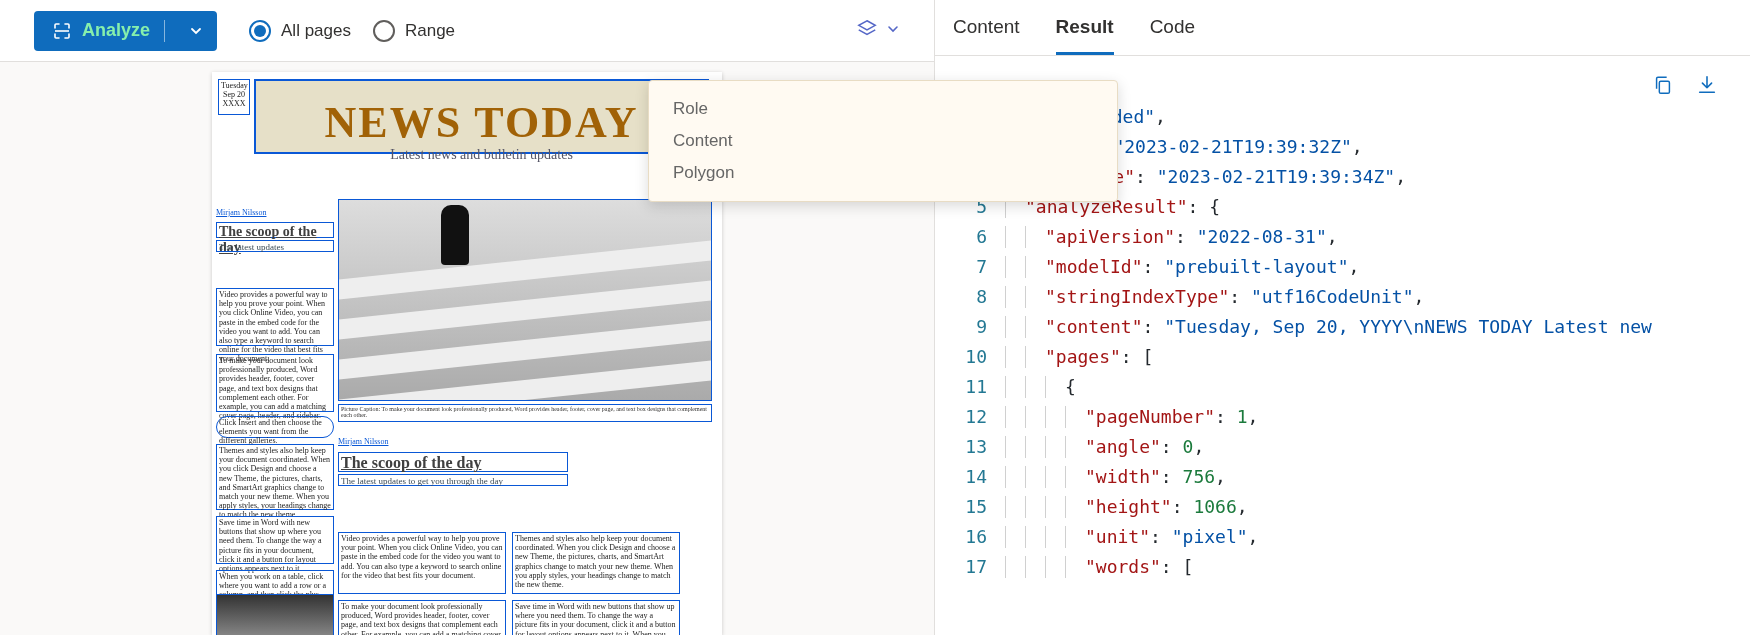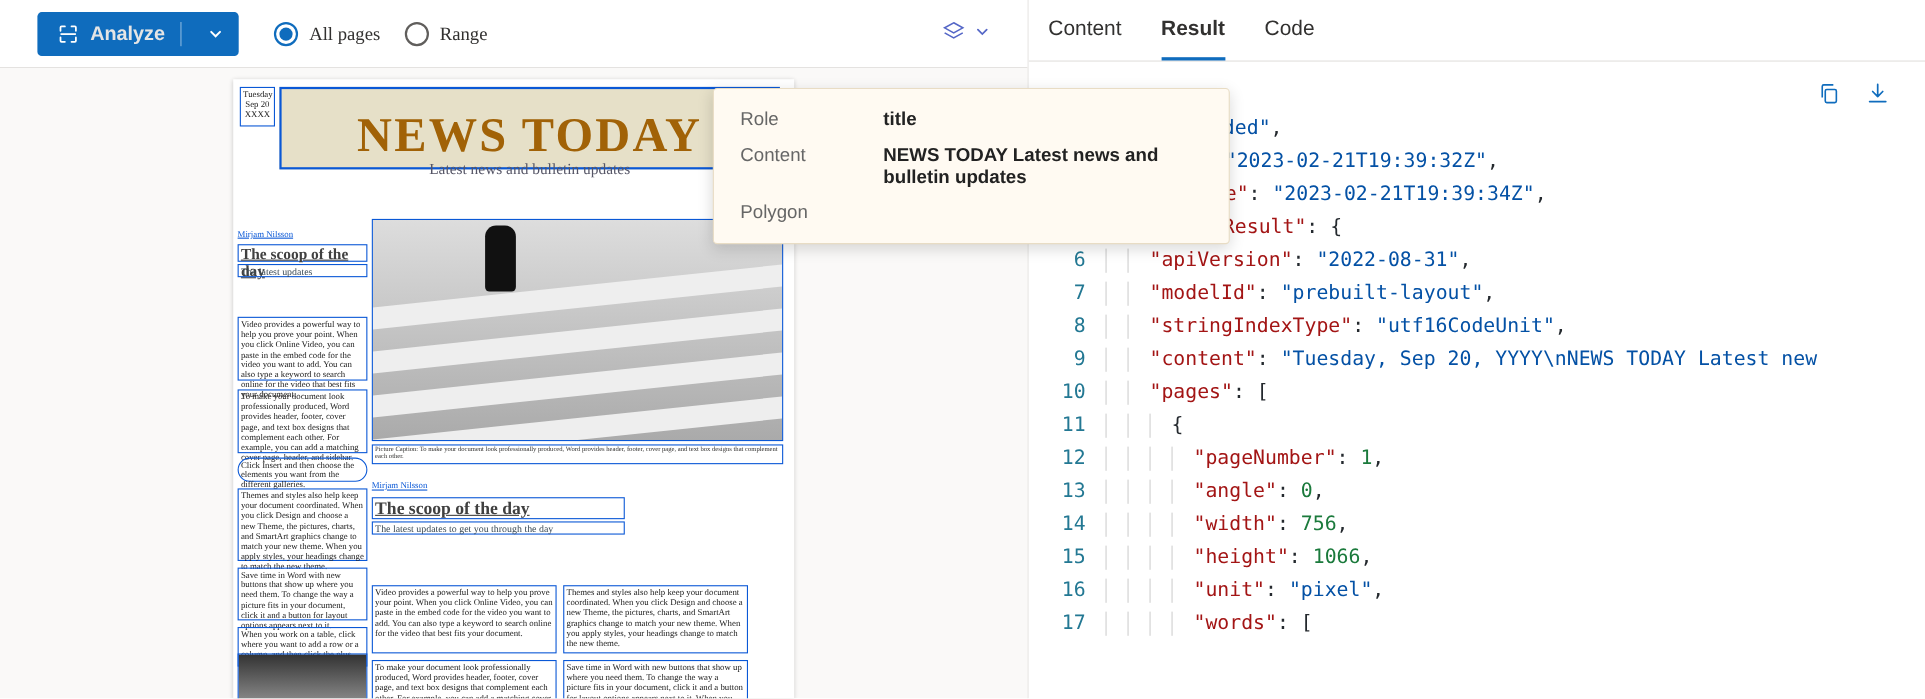--- a/index.html
+++ b/index.html
@@ -26,40 +26,40 @@
     height: 62px;
     display: flex;
     align-items: center;
     padding: 0 34px 0 34px;
     gap: 18px;
     border-bottom: 1px solid #e1dfdd;
     background:#fff;
   }
   .btn-primary {
     background: #0f6cbd;
-    color: #e5e5e5;
+    color: #86efac;
     border: none;
     border-radius: 4px;
     display: flex;
     align-items: center;
     padding: 0 0 0 18px;
     height: 40px;
     font-size: 18px;
     font-weight: 600;
     cursor: pointer;
   }
   .btn-primary .sep {
     width:1px;height:22px;background:rgba(255,255,255,.5);margin:0 10px 0 14px;
   }
   .btn-primary .caret {
     padding: 0 14px;
     display:flex;align-items:center;height:100%;
   }
   .scan-icon { margin-right:10px; display:inline-flex; }
-  .radio-group { display:flex; align-items:flex-start; gap:22px; margin-left:14px;font-family:Liberation Serif, serif; }
+  .radio-group { display:flex; align-items:flex-start; gap:22px; margin-left:14px; }
   .radio-item { display:flex; align-items:center; gap:10px; font-size:17px; color:#323130; cursor:pointer;}
   .radio-outer {
     width:22px;height:22px;border:2px solid #605e5c;border-radius:50%;
     display:flex;align-items:center;justify-content:center;
   }
   .radio-outer.selected { border-color:#0f6cbd; }
   .radio-outer.selected::after {
     content:"";width:12px;height:12px;border-radius:50%;background:#0f6cbd;
   }
   .toolbar-right { margin-left:auto; display:flex; align-items:center; gap:8px; color:#5c6bc0; cursor:pointer;}
@@ -267,25 +267,23 @@
       <div class="block txtblock" style="left:126px;top:496px;width:168px;height:62px;">To make your document look professionally produced, Word provides header, footer, cover page, and text box designs that complement each other. For example, you can add a matching cover page, header, and</div>
       <div class="block txtblock" style="left:300px;top:496px;width:168px;height:62px;">Save time in Word with new buttons that show up where you need them. To change the way a picture fits in your document, click it and a button for layout options appears next to it. When you work on a</div>
 
       <div class="lowerimg"></div>
     </div>
   </div>
 
   <div class="tooltip">
     <div class="row">
       <div class="key">Role</div>
-      <div class="val">title</div>
     </div>
     <div class="row">
       <div class="key">Content</div>
-      <div class="val">NEWS TODAY Latest news and bulletin updates</div>
     </div>
     <div class="row" style="margin-bottom:0">
       <div class="key">Polygon</div>
     </div>
   </div>
 </div>
 
 <div class="right-pane">
   <div class="tabs">
     <div class="tab">Content</div>

